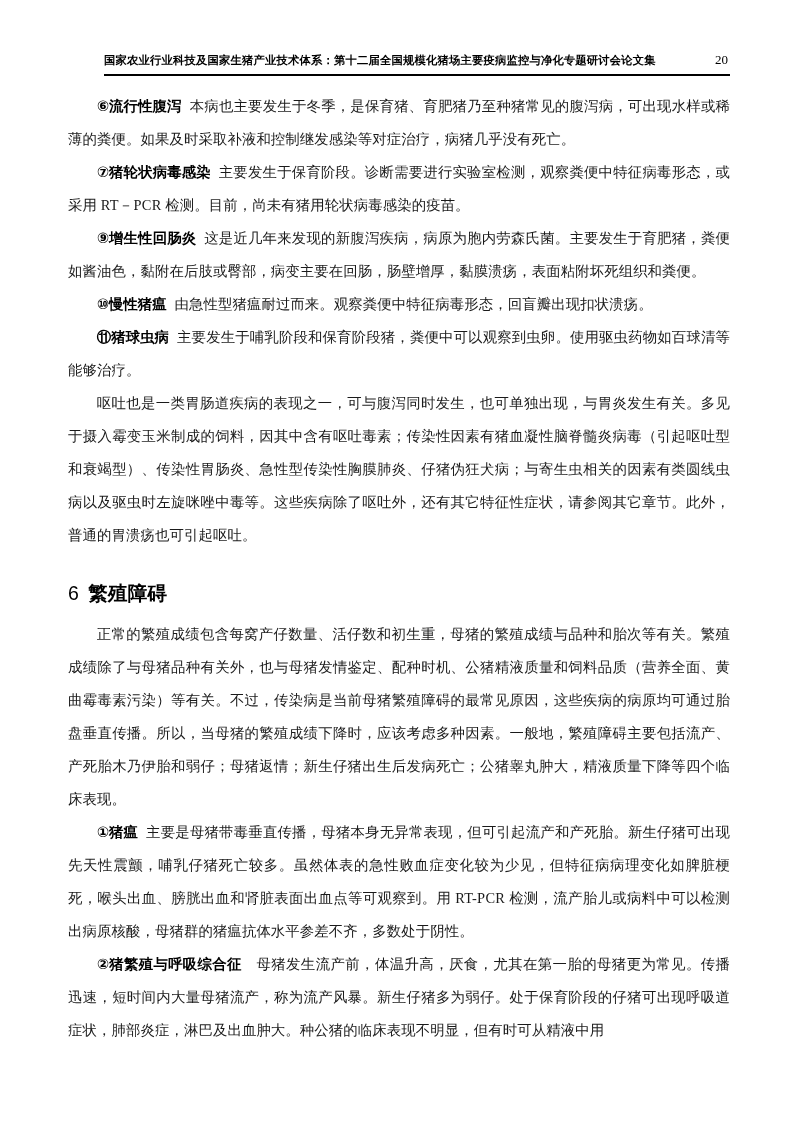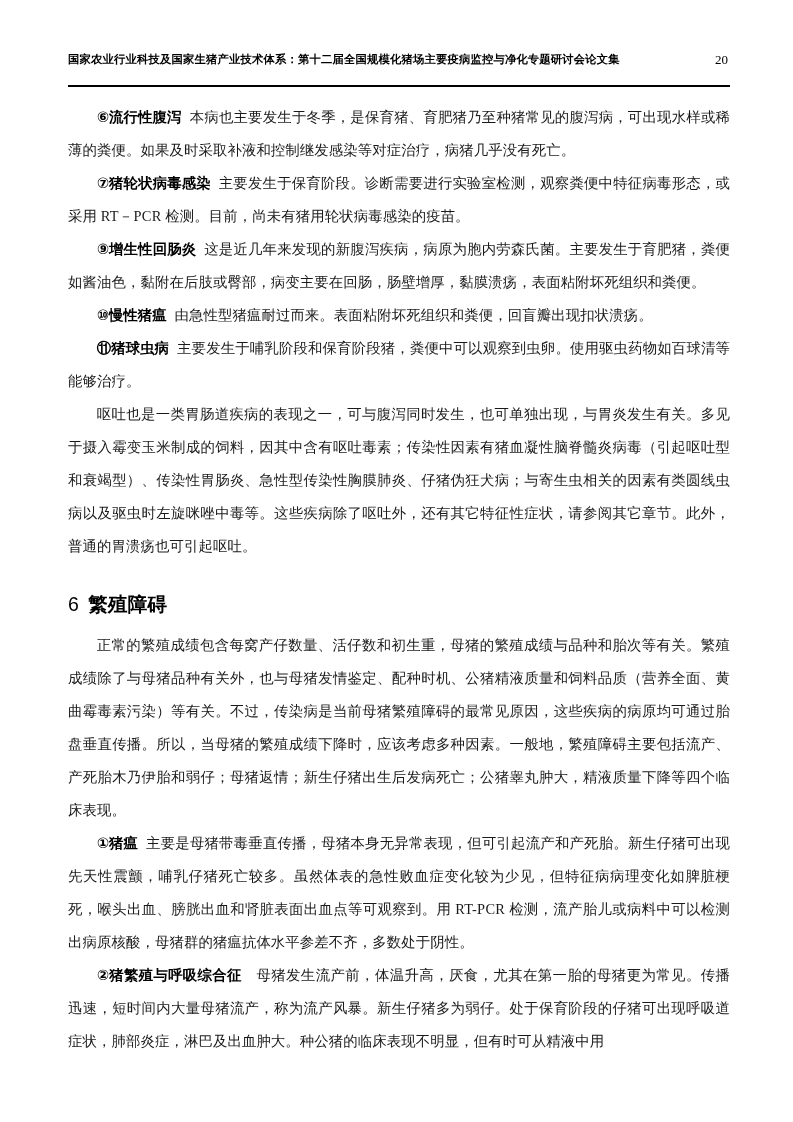--- a/index.html
+++ b/index.html
@@ -24,24 +24,25 @@
     position: absolute;
     left: 68px;
     top: 52px;
     width: 662px;
   }
 
   
   .page-header {
     position: relative;
     display: flex;
-    align-items: flex-start;
+    align-items: center;
     justify-content: space-between;
-    padding-bottom: 16px;
+    padding-bottom: 5px;
     border-bottom: 2px solid #000000;
+    margin-left: 36px;
   }
   .header-title {
     font-family: "Liberation Sans", "DejaVu Sans", sans-serif;
     font-weight: bold;
     font-size: 11.3px;
     line-height: 1.4;
     letter-spacing: 0.2px;
     white-space: nowrap;
     color: #000000;
   }
@@ -120,21 +121,21 @@
     <div class="body-area">
 
 
       <p class="para indent"><span class="runin">⑥流行性腹泻</span><span class="gap-after-runin"></span><span>本病也主要发生于冬季，是保育猪、育肥猪乃至种猪常见的腹泻病，可出现水样或稀薄的粪便。如果及时采取补液和控制继发感染等对症治疗，病猪几乎没有死亡。</span></p>
 
       <p class="para indent"><span class="runin">⑦猪轮状病毒感染</span><span class="gap-after-runin"></span><span>主要发生于保育阶段。诊断需要进行实验室检测，观察粪便中特征病毒形态，或采用 </span><span class="latin">RT－PCR</span><span> 检测。目前，尚未有猪用轮状病毒感染的疫苗。</span></p>
 
 
       <p class="para indent"><span class="runin">⑨增生性回肠炎</span><span class="gap-after-runin"></span><span>这是近几年来发现的新腹泻疾病，病原为胞内劳森氏菌。主要发生于育肥猪，粪便如酱油色，黏附在后肢或臀部，病变主要在回肠，肠壁增厚，黏膜溃疡，表面粘附坏死组织和粪便。</span></p>
 
-      <p class="para indent"><span class="runin">⑩慢性猪瘟</span><span class="gap-after-runin"></span><span>由急性型猪瘟耐过而来。表面粘附坏死组织和粪便，回盲瓣出现扣状溃疡。</span></p>
+      <p class="para indent"><span class="runin">⑩慢性猪瘟</span><span class="gap-after-runin"></span><span>由急性型猪瘟耐过而来。观察粪便中特征病毒形态，回盲瓣出现扣状溃疡。</span></p>
 
       <p class="para indent"><span class="runin">⑪猪球虫病</span><span class="gap-after-runin"></span><span>主要发生于哺乳阶段和保育阶段猪，粪便中可以观察到虫卵。使用驱虫药物如百球清等能够治疗。</span></p>
 
       <p class="para indent"><span>呕吐也是一类胃肠道疾病的表现之一，可与腹泻同时发生，也可单独出现，与胃炎发生有关。多见于摄入霉变玉米制成的饲料，因其中含有呕吐毒素；传染性因素有猪血凝性脑脊髓炎病毒（引起呕吐型和衰竭型）、传染性胃肠炎、急性型传染性胸膜肺炎、仔猪伪狂犬病；与寄生虫相关的因素有类圆线虫病以及驱虫时左旋咪唑中毒等。这些疾病除了呕吐外，还有其它特征性症状，请参阅其它章节。此外，普通的胃溃疡也可引起呕吐。</span></p>
 
       <h2 class="section-heading"><span class="sec-num">6</span><span>繁殖障碍</span></h2>
 
       <p class="para indent"><span>正常的繁殖成绩包含每窝产仔数量、活仔数和初生重，母猪的繁殖成绩与品种和胎次等有关。繁殖成绩除了与母猪品种有关外，也与母猪发情鉴定、配种时机、公猪精液质量和饲料品质（营养全面、黄曲霉毒素污染）等有关。不过，传染病是当前母猪繁殖障碍的最常见原因，这些疾病的病原均可通过胎盘垂直传播。所以，当母猪的繁殖成绩下降时，应该考虑多种因素。一般地，繁殖障碍主要包括流产、产死胎木乃伊胎和弱仔；母猪返情；新生仔猪出生后发病死亡；公猪睾丸肿大，精液质量下降等四个临床表现。</span></p>
 
       <p class="para indent"><span class="runin">①猪瘟</span><span class="gap-after-runin"></span><span>主要是母猪带毒垂直传播，母猪本身无异常表现，但可引起流产和产死胎。新生仔猪可出现先天性震颤，哺乳仔猪死亡较多。虽然体表的急性败血症变化较为少见，但特征病病理变化如脾脏梗死，喉头出血、膀胱出血和肾脏表面出血点等可观察到。用 </span><span class="latin">RT-PCR</span><span> 检测，流产胎儿或病料中可以检测出病原核酸，母猪群的猪瘟抗体水平参差不齐，多数处于阴性。</span></p>

